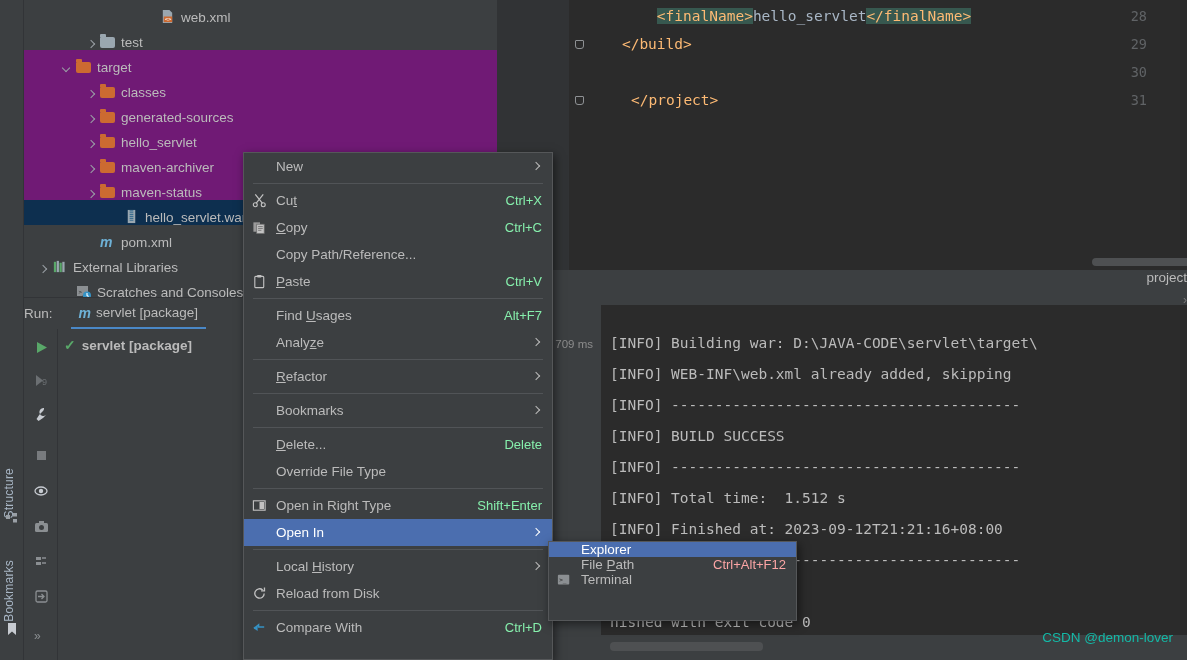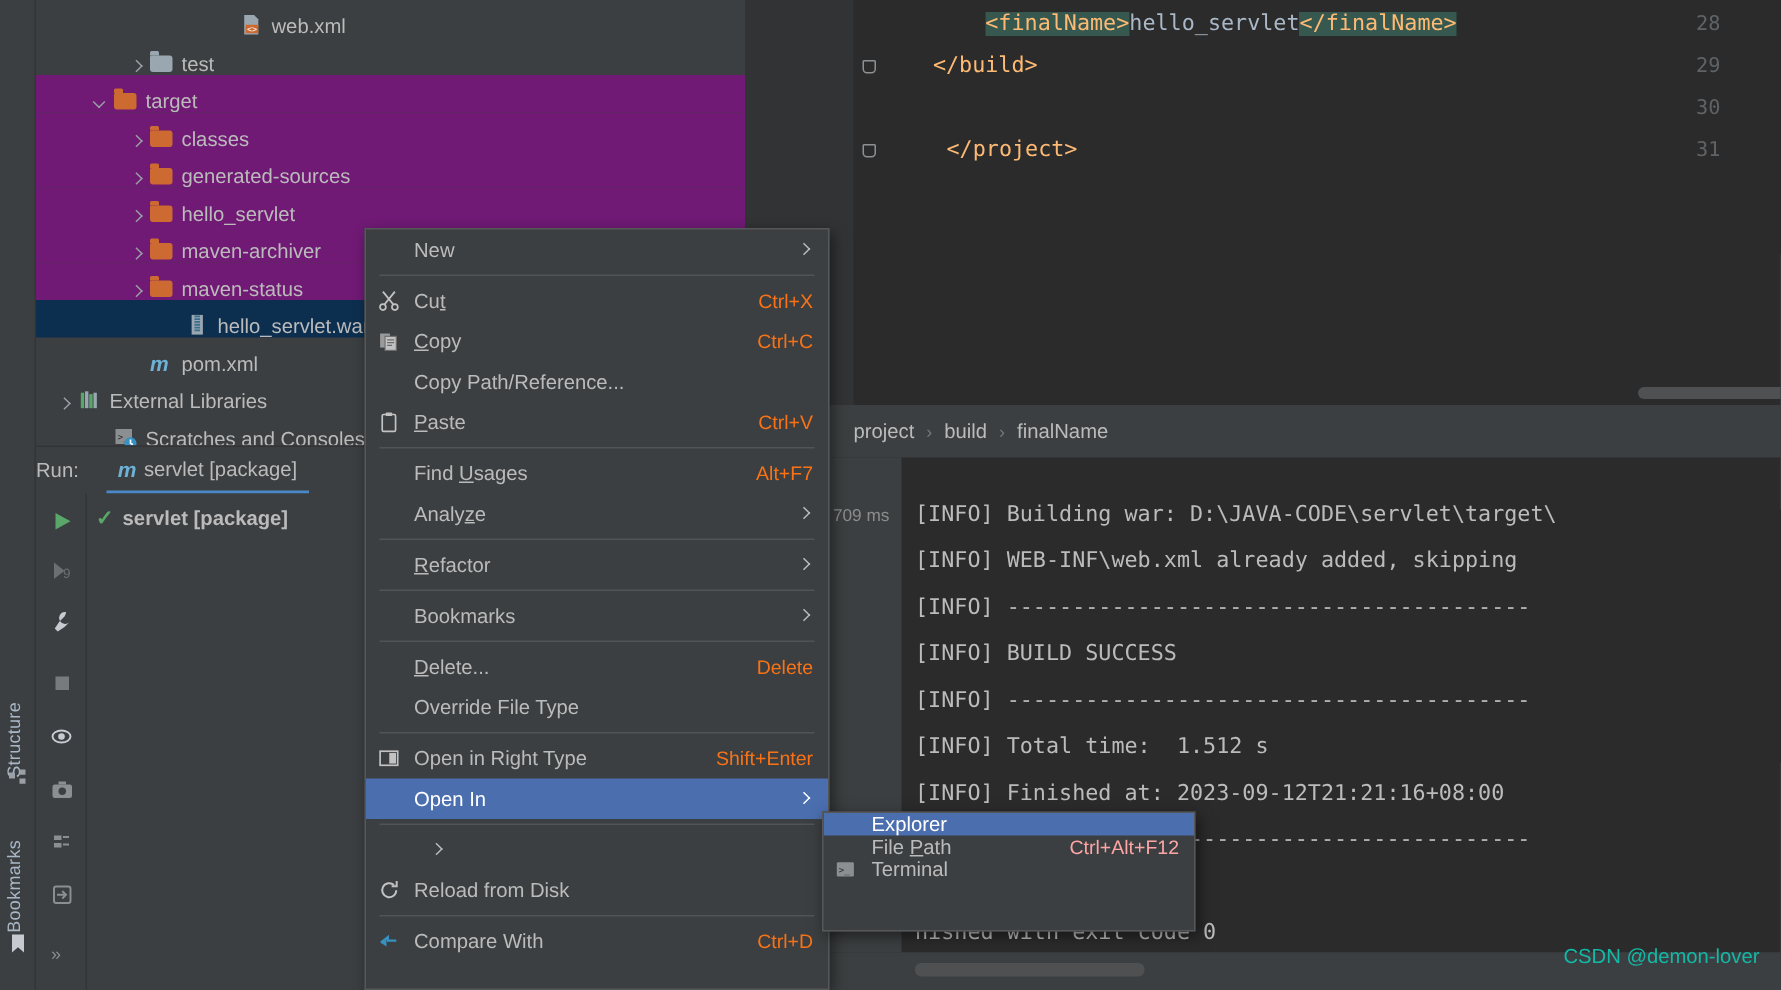--- a/index.html
+++ b/index.html
@@ -101,22 +101,22 @@
   .txtc { color: #a9b7c6; }
   .hl { background: #37584f; }
   .ed-hscroll {
     position: absolute; left: 595px; top: 258px; width: 380px; height: 8px;
     background: #4e5052; border-radius: 4px;
   }
 
   
   .breadcrumb {
     position: absolute; left: 497px; top: 270px; width: 690px; height: 35px;
-    background: #3c3f41; display: flex; align-items: center; padding-left: 72px;
-    color: #bbbbbb; font-size: 13.5px; gap: 8px;
+    background: #3c3f41; display: flex; align-items: flex-end; padding-left: 72px;
+    color: #bbbbbb; font-size: 13.5px; gap: 8px; flex-direction: column;
   }
   .crumb-sep { color: #787878; font-size: 12px; }
 
   
   .console {
     position: absolute; left: 497px; top: 305px; width: 690px; height: 330px;
     background: #2b2b2b;
   }
   .con-gutter {
     position: absolute; left: 0; top: 0; width: 105px; height: 330px;
@@ -147,21 +147,21 @@
     background: #3c3f41; border: 1px solid #555759;
     box-shadow: 2px 3px 9px rgba(0,0,0,.5); overflow: hidden;
   }
   .mi {
     position: relative; height: 27px; display: flex; align-items: center;
     color: #bbbbbb; font-size: 13.5px; padding-left: 8px; padding-right: 10px;
   }
   .mi.sel { background: #4b6eaf; color: #ffffff; }
   .mi-icon { width: 18px; flex: 0 0 18px; height: 16px; margin-right: 6px; position: relative; }
   .mi-label { flex: 1; white-space: nowrap; }
-  .mi-short { color: #f97316; font-size: 13px; margin-left: 14px; white-space: nowrap; }
+  .mi-short { color: #86efac; font-size: 13px; margin-left: 14px; white-space: nowrap; }
   .mi-sub {
     width: 11px; height: 11px; margin-left: 10px; position: relative; flex: 0 0 11px;
   }
   .mi-sub::before {
     content: ""; position: absolute; left: 2px; top: 2px; width: 5px; height: 5px;
     border-right: 1.5px solid #bbbbbb; border-bottom: 1.5px solid #bbbbbb; transform: rotate(-45deg);
   }
   .mi.sel .mi-sub::before { border-color: #ffffff; }
   .msep { height: 1px; background: #515457; margin: 3px 9px; }
 
@@ -474,20 +474,21 @@
         <span class="mi-short">Shift+Enter</span>
       </div>
       <div class="mi sel">
         <div class="mi-icon"></div>
         <span class="mi-label">Open In</span>
         <div class="mi-sub"></div>
       </div>
       <div class="msep"></div>
       <div class="mi">
         <div class="mi-icon"></div>
+        <span class="mi-label">Local <span style="text-decoration:underline">H</span>istory</span>
         <div class="mi-sub"></div>
       </div>
       <div class="mi">
         <div class="mi-icon"><svg viewBox="0 0 16 16" width="15" height="15">
             <path d="M13 8a5 5 0 1 1-1.6-3.7" fill="none" stroke="#c2c2c2" stroke-width="1.4"></path>
             <path d="M13.3 1.5v3.6h-3.6" fill="none" stroke="#c2c2c2" stroke-width="1.4"></path>
           </svg></div>
         <span class="mi-label">Reload from Disk</span>
       </div>
       <div class="msep"></div>

